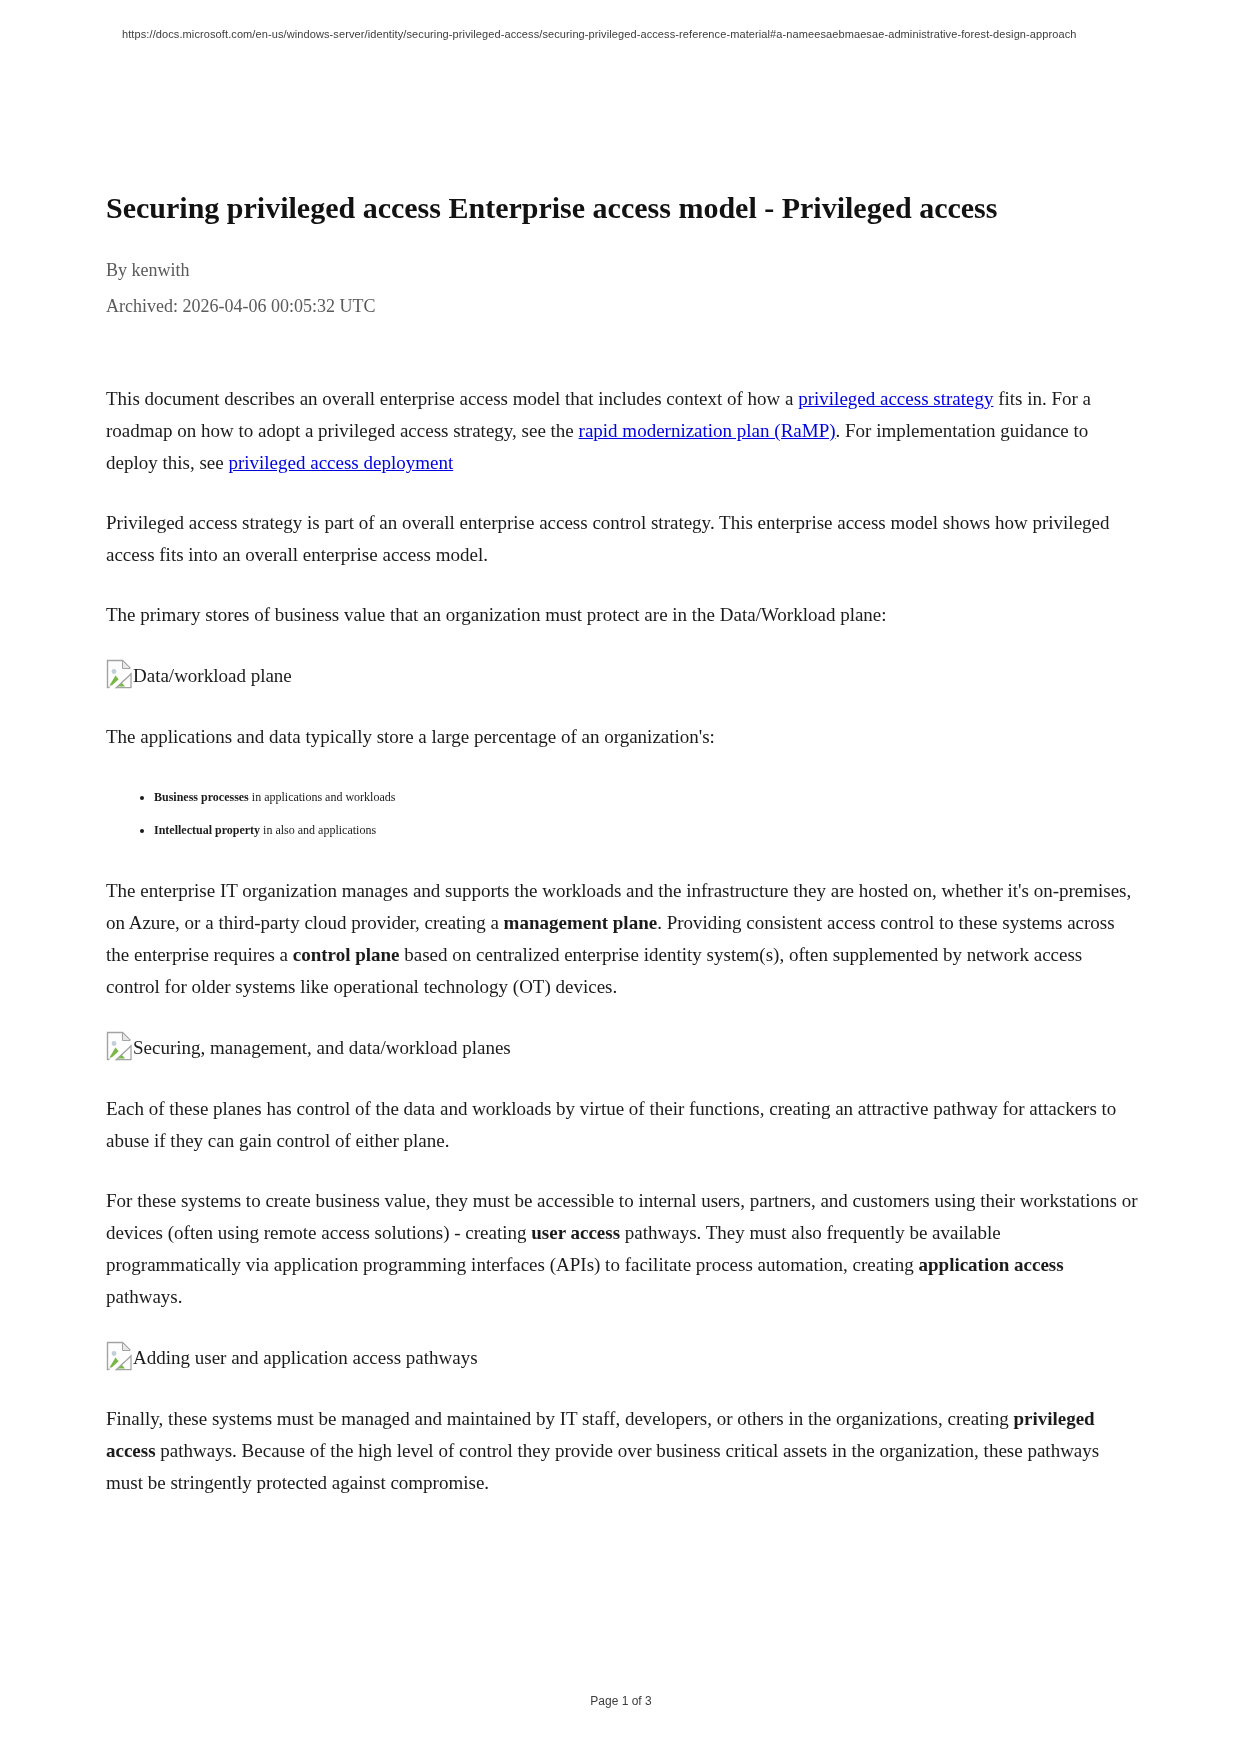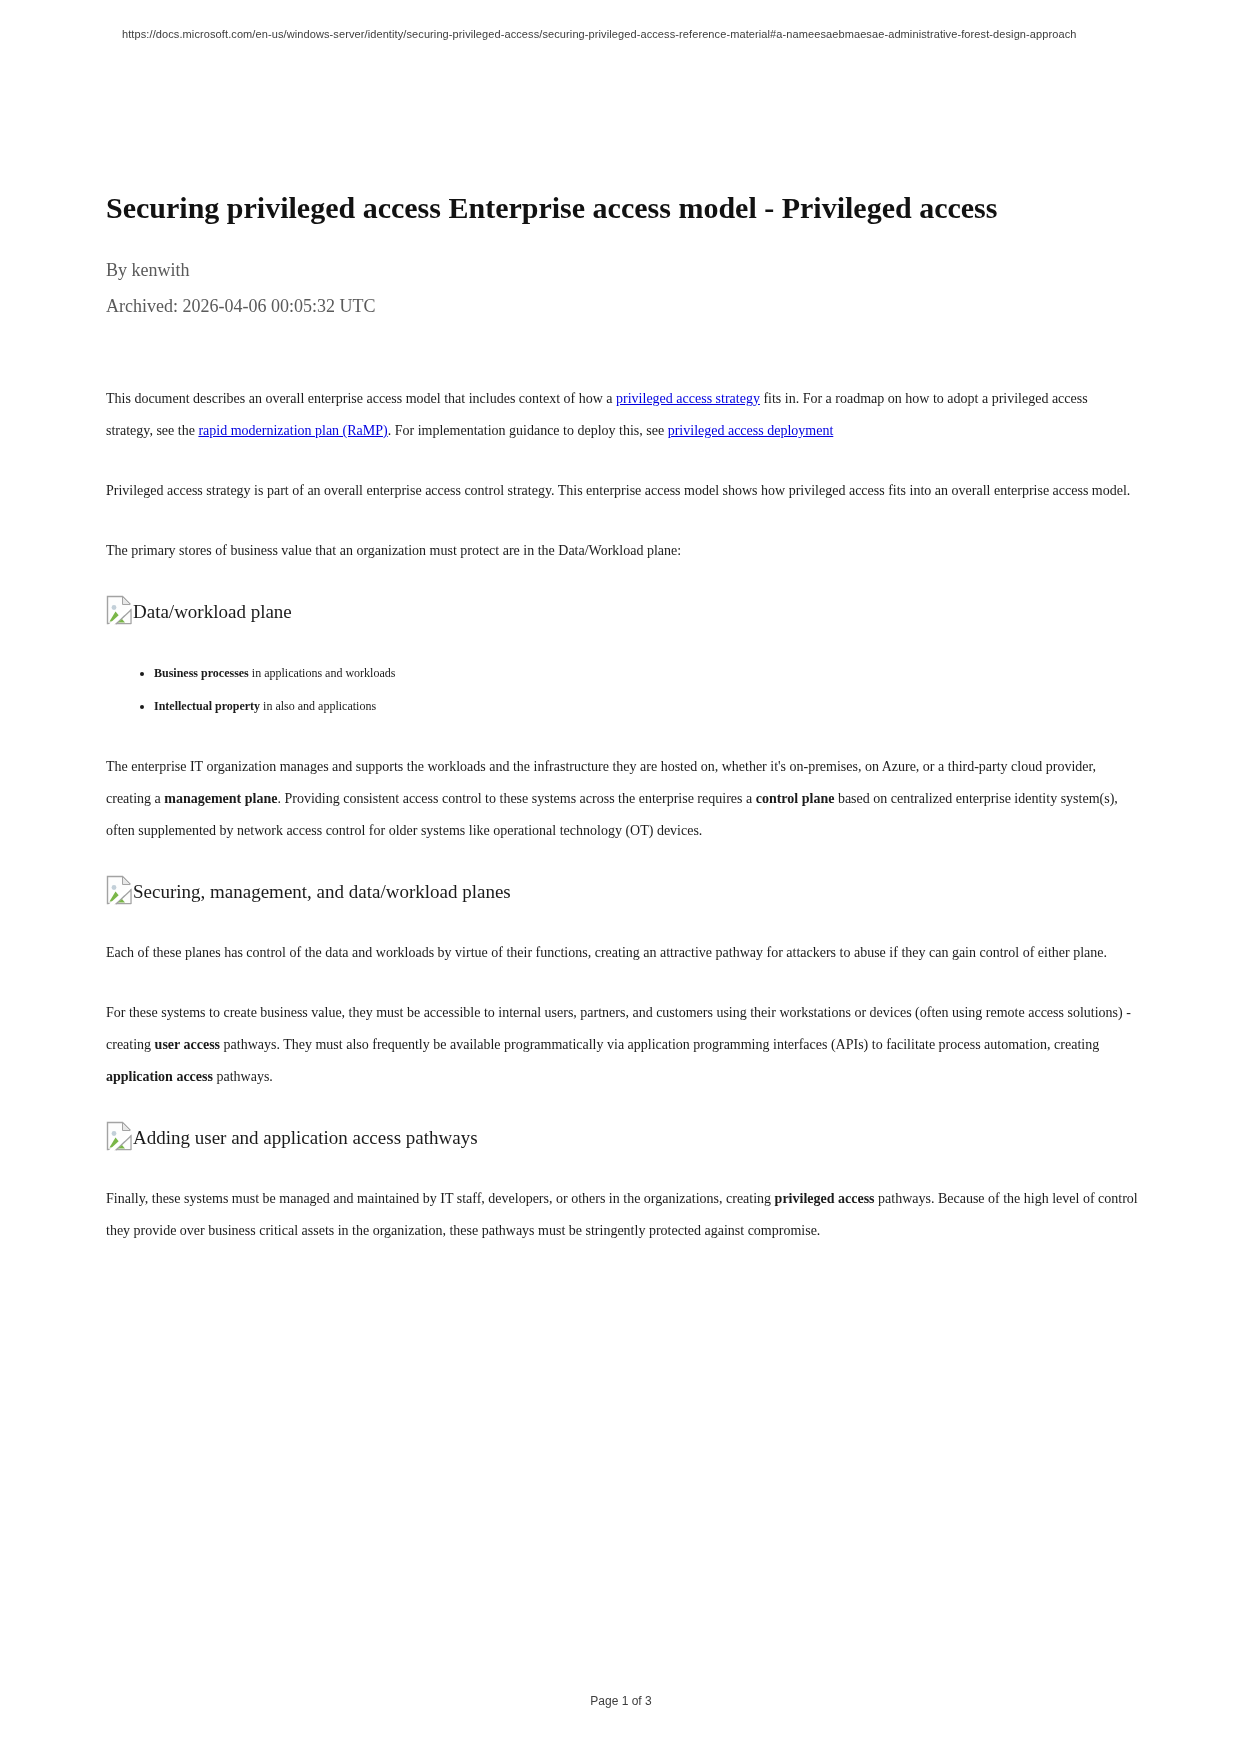--- a/index.html
+++ b/index.html
@@ -45,21 +45,21 @@
     color: #5a5a5a;
   }
   .archived {
     margin: 10px 0 64px 0;
     font-size: 18px;
     line-height: 26px;
     color: #5a5a5a;
   }
   .doc-body p {
     margin: 28px 0;
-    font-size: 14px;
+    font-size: 19px;
     line-height: 32px;
     color: #1b1b1b;
   }
   .doc-body a {
     color: #0000e0;
     text-decoration: underline;
     cursor: pointer;
   }
   .doc-body strong { font-weight: bold; color: #1b1b1b; }
   .doc-body ul {
@@ -108,20 +108,21 @@
       <div class="img-ph"><svg width="26" height="30" viewBox="0 0 26 30" aria-hidden="true">
     <path d="M1.5 1.5 H16.5 L24.5 9.5 V28.5 H1.5 Z" fill="#fdfdfd" stroke="#a3a3a3" stroke-width="1.4"></path>
     <path d="M16.5 1.5 L24.5 9.5 H16.5 Z" fill="#e8e8e8" stroke="#a3a3a3" stroke-width="1"></path>
     <circle cx="8" cy="12.5" r="2.4" fill="#c2cfd8"></circle>
     <path d="M13 26.5 L17.5 19 L23 26.5 Z" fill="#9fb6c3"></path>
     <path d="M3.5 26.5 L9.5 16.5 L14.5 22.5 L11 26.5 Z" fill="#7ab648"></path>
     <path d="M2 30 L26 8 L26 13 L8 30 Z" fill="#ffffff"></path>
     <path d="M10 29 L25 15 L25 28.5 H10.5 Z" fill="#fdfdfd" stroke="#a3a3a3" stroke-width="1.2"></path>
     <path d="M12 27.5 L16 24 L19 27.5 Z" fill="#7ab648"></path>
   </svg><span>Data/workload plane</span></div>
+      <p><span>The applications and data typically store a large percentage of an organization's:</span></p>
       <ul>
         <li><strong>Business processes</strong><span> in applications and workloads</span></li>
         <li><strong>Intellectual property</strong><span> in also and applications</span></li>
       </ul>
       <p><span>The enterprise IT organization manages and supports the workloads and the infrastructure they are hosted on, whether it's on-premises, on Azure, or a third-party cloud provider, creating a </span><strong>management plane</strong><span>. Providing consistent access control to these systems across the enterprise requires a </span><strong>control plane</strong><span> based on centralized enterprise identity system(s), often supplemented by network access control for older systems like operational technology (OT) devices.</span></p>
       <div class="img-ph"><svg width="26" height="30" viewBox="0 0 26 30" aria-hidden="true">
     <path d="M1.5 1.5 H16.5 L24.5 9.5 V28.5 H1.5 Z" fill="#fdfdfd" stroke="#a3a3a3" stroke-width="1.4"></path>
     <path d="M16.5 1.5 L24.5 9.5 H16.5 Z" fill="#e8e8e8" stroke="#a3a3a3" stroke-width="1"></path>
     <circle cx="8" cy="12.5" r="2.4" fill="#c2cfd8"></circle>
     <path d="M13 26.5 L17.5 19 L23 26.5 Z" fill="#9fb6c3"></path>

